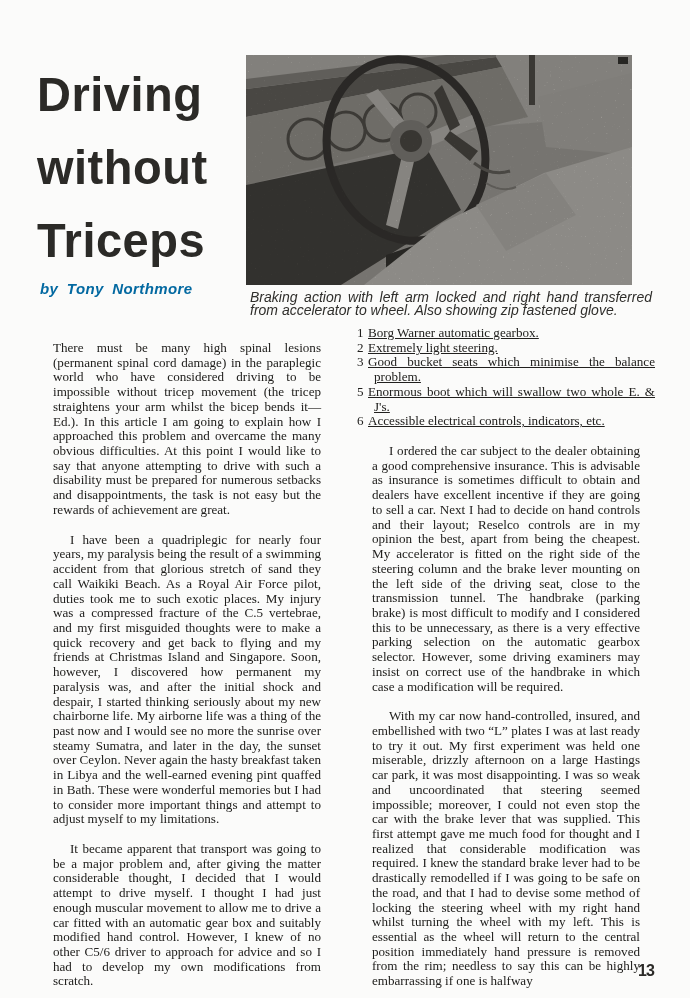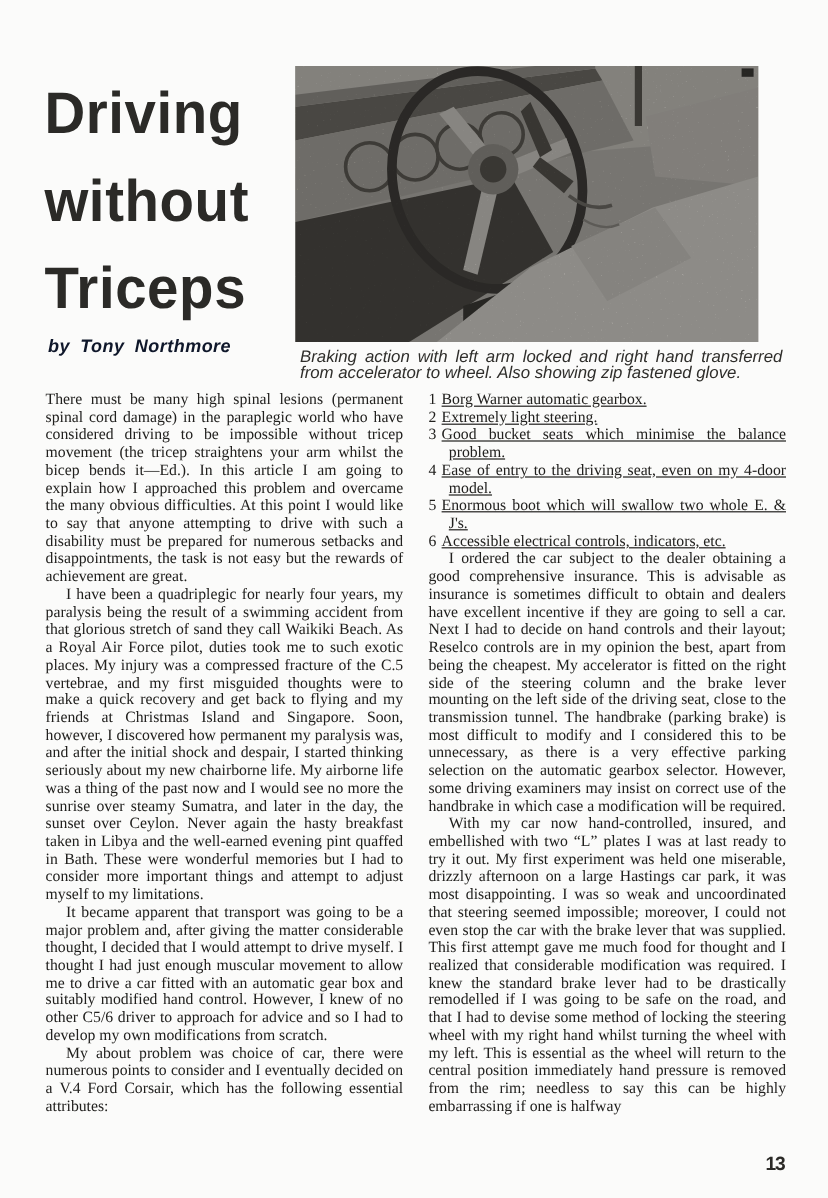--- a/index.html
+++ b/index.html
@@ -15,21 +15,21 @@
   .title{
     position:absolute;left:37px;top:58px;width:210px;
     font-family:"Liberation Sans", sans-serif;
     font-weight:bold;font-size:47px;line-height:70px;
     letter-spacing:0.5px;color:#2b2a27;
     transform:scaleY(1.04);transform-origin:top left;
   }
   .byline{
     position:absolute;left:40px;top:280px;
     font-family:"Liberation Sans", sans-serif;
-    font-style:italic;font-weight:bold;font-size:15px;color:#0f172a;
+    font-style:italic;font-weight:bold;font-size:15px;color:#0369a1;
     word-spacing:4px;letter-spacing:0.4px;
   }
 
   
   .photo{
     position:absolute;left:246px;top:55px;width:386px;height:230px;
     background:#b4b1ab;overflow:hidden;
   }
   .photo svg{display:block;}
 
@@ -42,21 +42,21 @@
   }
 
   
   .col{
     position:absolute;top:326px;width:298px;
     font-size:13.1px;line-height:14.72px;
     text-align:justify;color:#21201e;
   }
   .col-left{left:38px;}
   .col-right{left:357px;}
-  .col p{margin:0;}
+  .col p{margin:15px;}
   .col p.indent{text-indent:17px;}
 
   
   .numlist{margin:0;}
   .numlist .li{
     padding-left:17px;text-indent:-17px;text-align:justify;text-decoration:underline;
   }
   .numlist .num{display:inline-block;width:11px;text-indent:0;}
 
   .page-number{
@@ -141,21 +141,20 @@
     <p class="indent">I have been a quadriplegic for nearly four years, my paralysis being the result of a swimming accident from that glorious stretch of sand they call Waikiki Beach.  As a Royal Air Force pilot, duties took me to such exotic places.  My injury was a compressed fracture of the C.5 vertebrae, and my first misguided thoughts were to make a quick recovery and get back to flying and my friends at Christmas Island and Singapore. Soon, however, I discovered how permanent my paralysis was, and after the initial shock and despair, I started thinking seriously about my new chairborne life.  My airborne life was a thing of the past now and I would see no more the sunrise over steamy Sumatra, and later in the day, the sunset over Ceylon.  Never again the hasty breakfast taken in Libya and the well-earned evening pint quaffed in Bath.  These were wonderful memories but I had to consider more important things and attempt to adjust myself to my limitations.</p>
     <p class="indent">It became apparent that transport was going to be a major problem and, after giving the matter considerable thought, I decided that I would attempt to drive myself.  I thought I had just enough muscular movement to allow me to drive a car fitted with an automatic gear box and suitably modified hand control.  However, I knew of no other C5/6 driver to approach for advice and so I had to develop my own modifications from scratch.</p>
     <p class="indent">My about problem was choice of car, there were numerous points to consider and I eventually decided on a V.4 Ford Corsair, which has the following essential attributes:</p>
   </div>
 
   <div class="col col-right">
     <div class="numlist">
       <div class="li"><span class="num">1</span><span>Borg Warner automatic gearbox.</span></div>
       <div class="li"><span class="num">2</span><span>Extremely light steering.</span></div>
       <div class="li"><span class="num">3</span><span>Good bucket seats which minimise the balance problem.</span></div>
-      <div class="li"><span class="num">4</span><span>Ease of entry to the driving seat, even on my 4-door model.</span></div>
       <div class="li"><span class="num">5</span><span>Enormous boot which will swallow two whole E. &amp; J's.</span></div>
       <div class="li"><span class="num">6</span><span>Accessible electrical controls, indicators, etc.</span></div>
     </div>
     <p class="indent">I ordered the car subject to the dealer obtaining a good comprehensive insurance.  This is advisable as insurance is sometimes difficult to obtain and dealers have excellent incentive if they are going to sell a car.  Next I had to decide on hand controls and their layout; Reselco controls are in my opinion the best, apart from being the cheapest.  My accelerator is fitted on the right side of the steering column and the brake lever mounting on the left side of the driving seat, close to the transmission tunnel. The handbrake (parking brake) is most difficult to modify and I considered this to be unnecessary, as there is a very effective parking selection on the automatic gearbox selector.  However, some driving examiners may insist on correct use of the handbrake in which case a modification will be required.</p>
     <p class="indent">With my car now hand-controlled, insured, and embellished with two “L” plates I was at last ready to try it out.  My first experiment was held one miserable, drizzly afternoon on a large Hastings car park, it was most disappointing.  I was so weak and uncoordinated that steering seemed impossible; moreover, I could not even stop the car with the brake lever that was supplied.  This first attempt gave me much food for thought and I realized that considerable modification was required.  I knew the standard brake lever had to be drastically remodelled if I was going to be safe on the road, and that I had to devise some method of locking the steering wheel with my right hand whilst turning the wheel with my left.  This is essential as the wheel will return to the central position immediately hand pressure is removed from the rim; needless to say this can be highly embarrassing if one is halfway</p>
   </div>
 
   <div class="page-number">13</div>
 
 </div>

